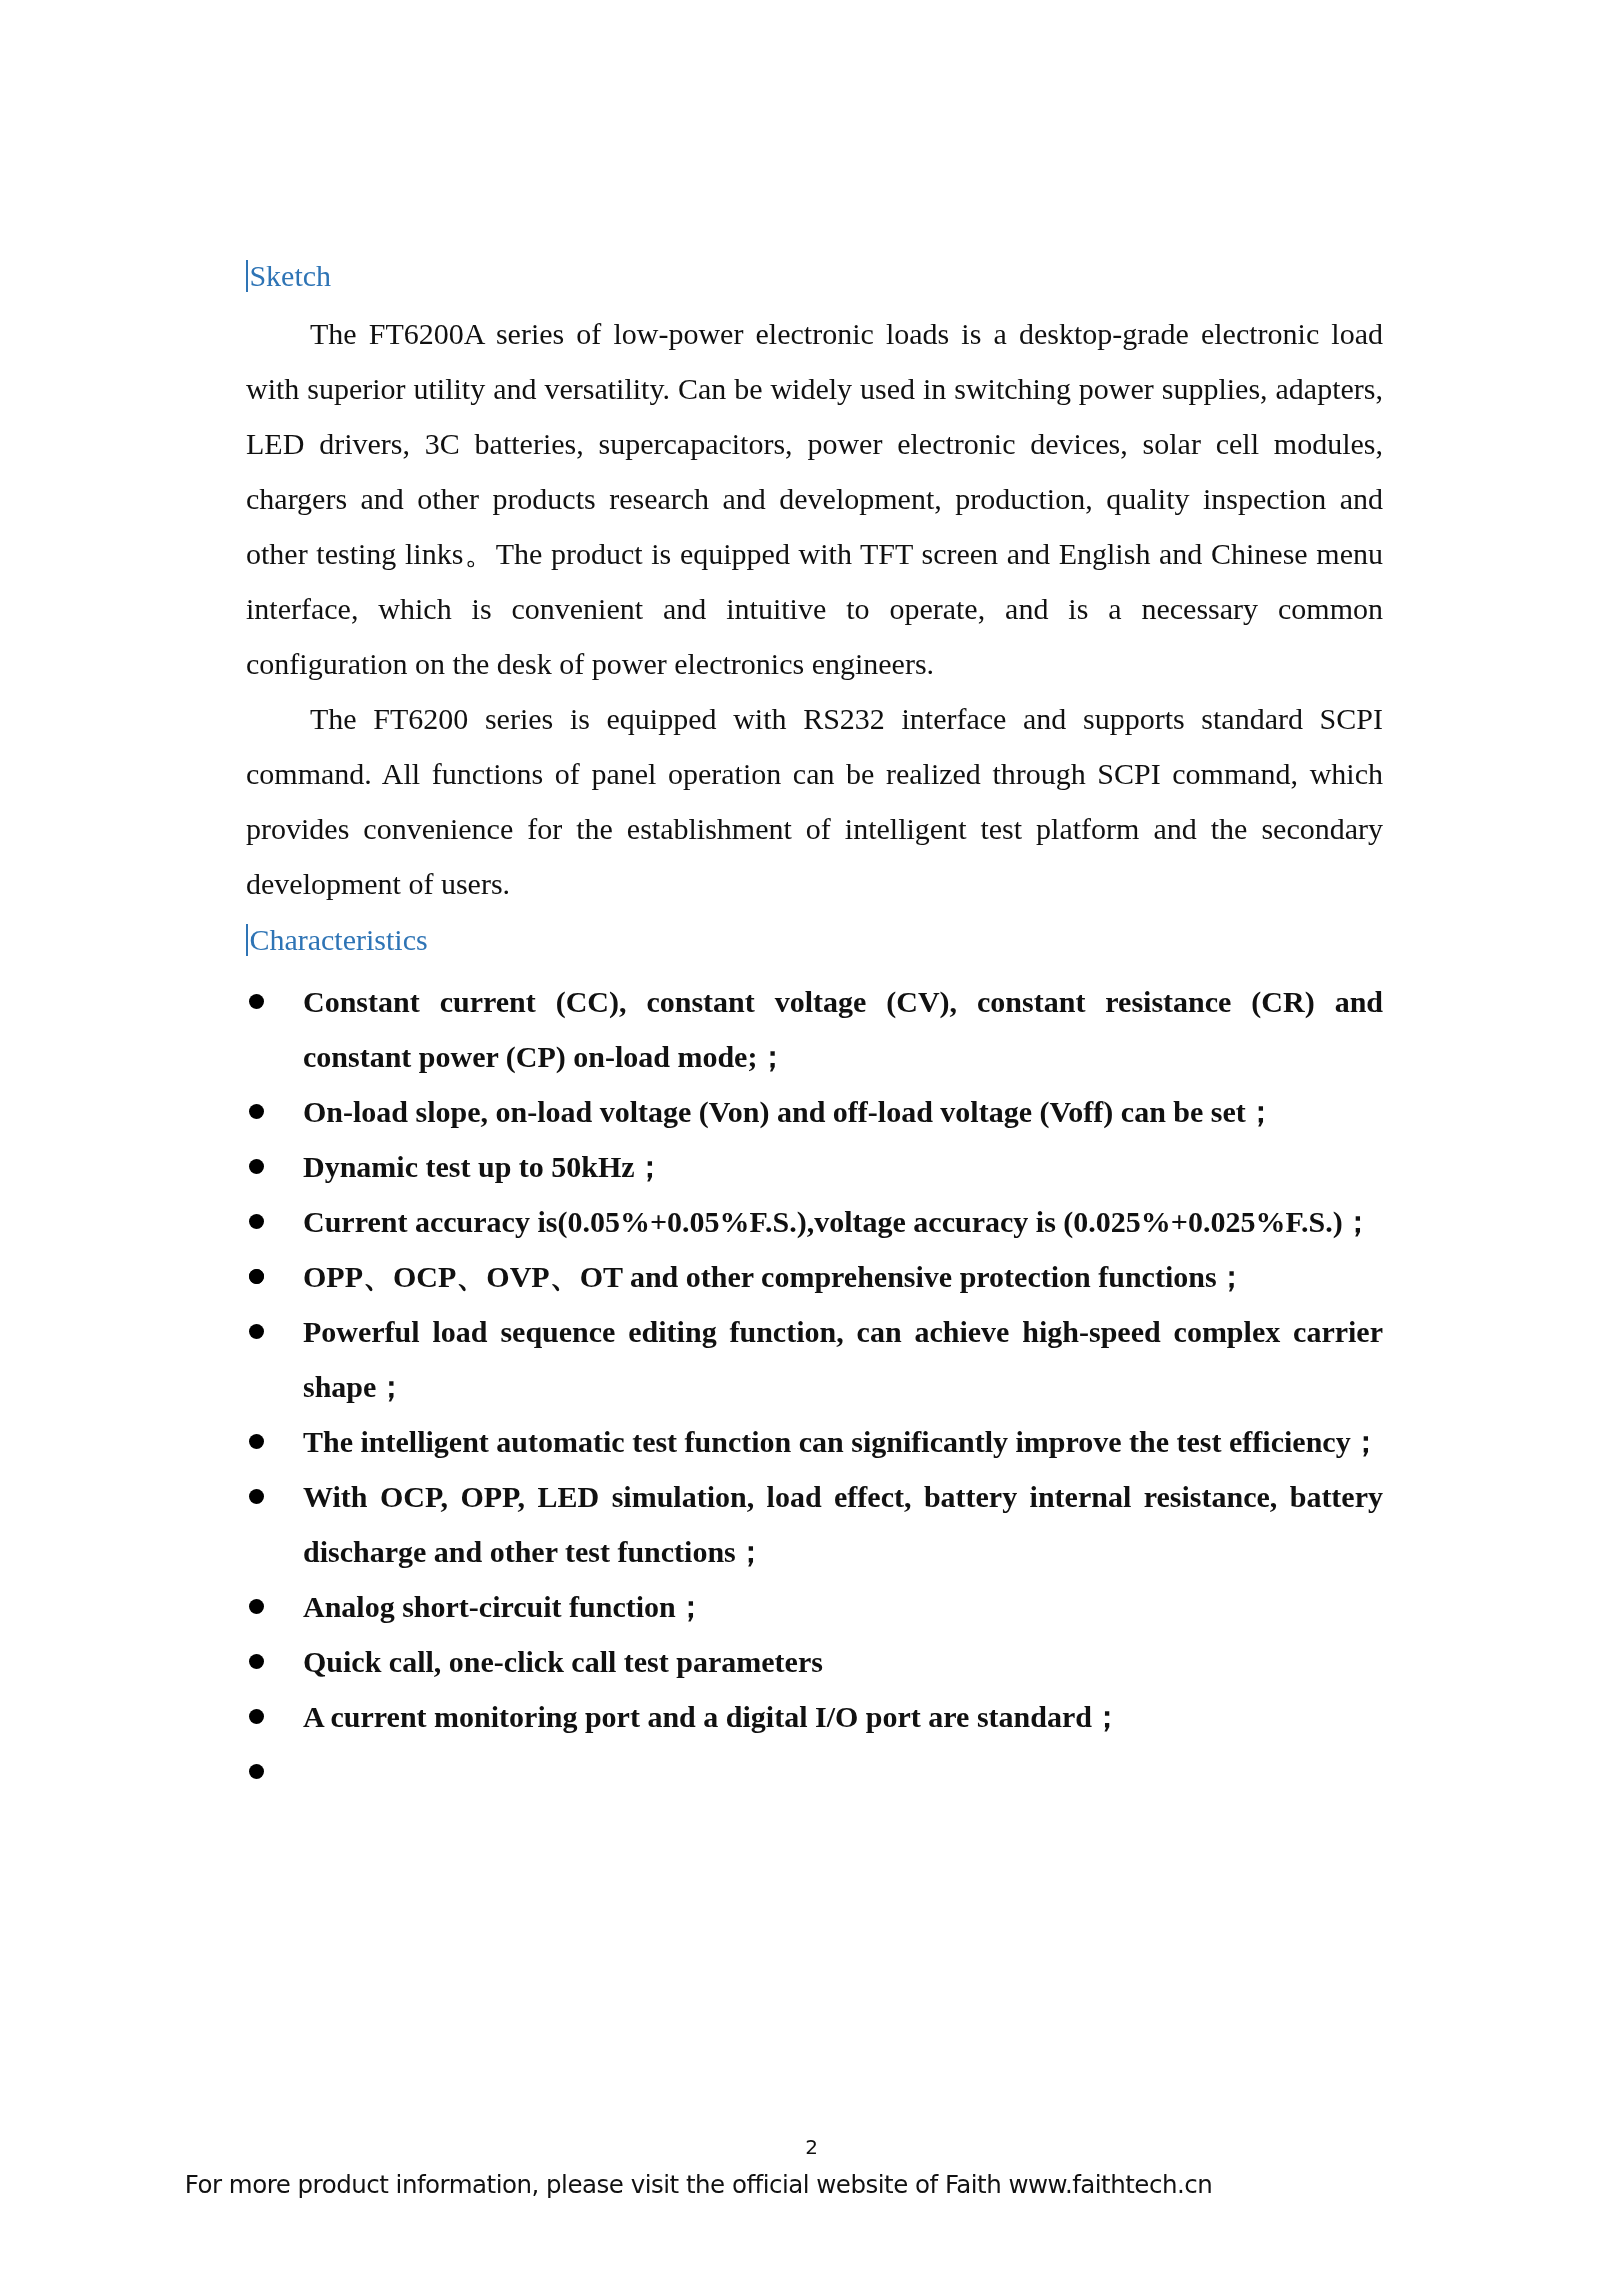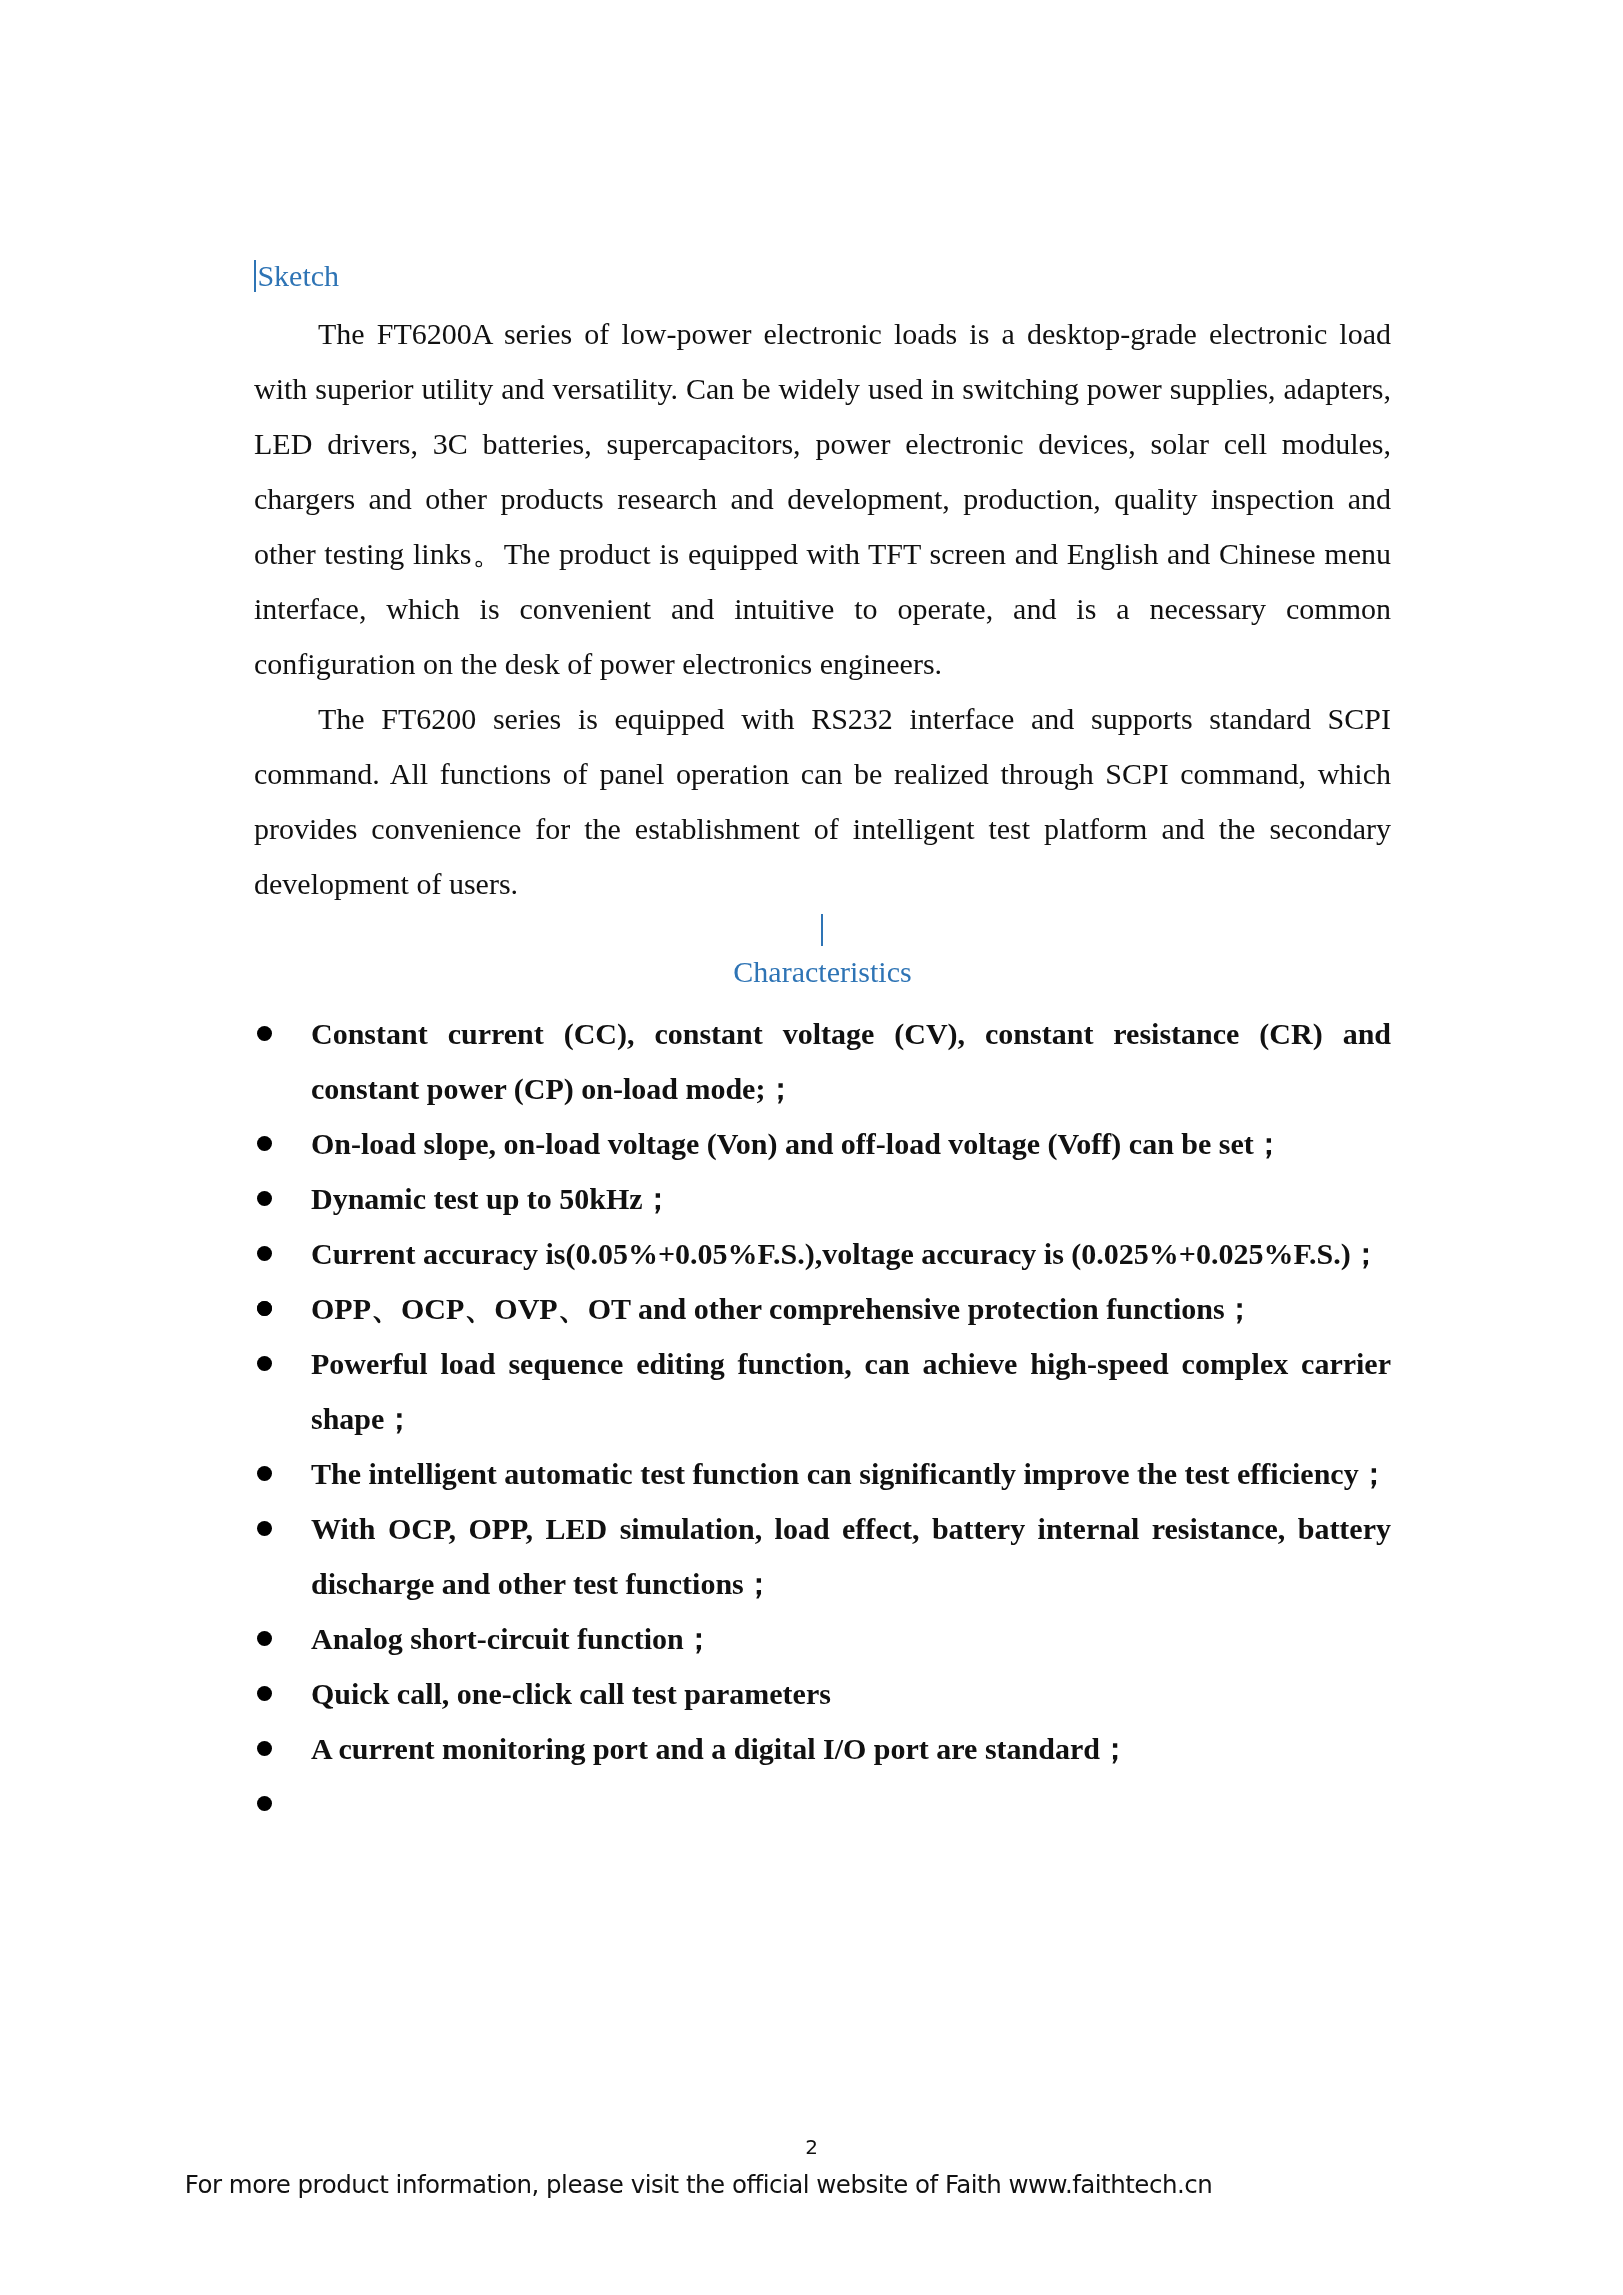--- a/index.html
+++ b/index.html
@@ -10,42 +10,42 @@
     body {
       width: 1623px;
       height: 2295px;
       position: relative;
       overflow: hidden;
       font-family: "Liberation Serif", "DejaVu Serif", serif;
       color: #111111;
     }
     .page {
       position: absolute;
-      left: 254px;
+      left: 246px;
       top: 250px;
       width: 1137px;
     }
     .heading {
       font-size: 30px;
       color: #2E74B5;
       line-height: 51px;
       margin: 0;
       font-weight: normal;
       display: flex;
       align-items: center;
     }
     .heading .bar {
       display: inline-block;
       width: 1.7px;
       height: 32px;
       background: #2E74B5;
       margin-right: 1.7px;
     }
     .heading.sketch { margin-top: 0; margin-bottom: 5px; }
-    .heading.chars { margin-top: 3.4px; margin-bottom: 8.5px; flex-direction: column; }
+    .heading.chars { margin-top: 3.4px; margin-bottom: 8.5px; }
     .para {
       font-size: 30px;
       line-height: 55px;
       text-align: justify;
       text-indent: 64px;
       margin: 0;
     }
     ul.bullets {
       list-style: none;
       margin: 0;

